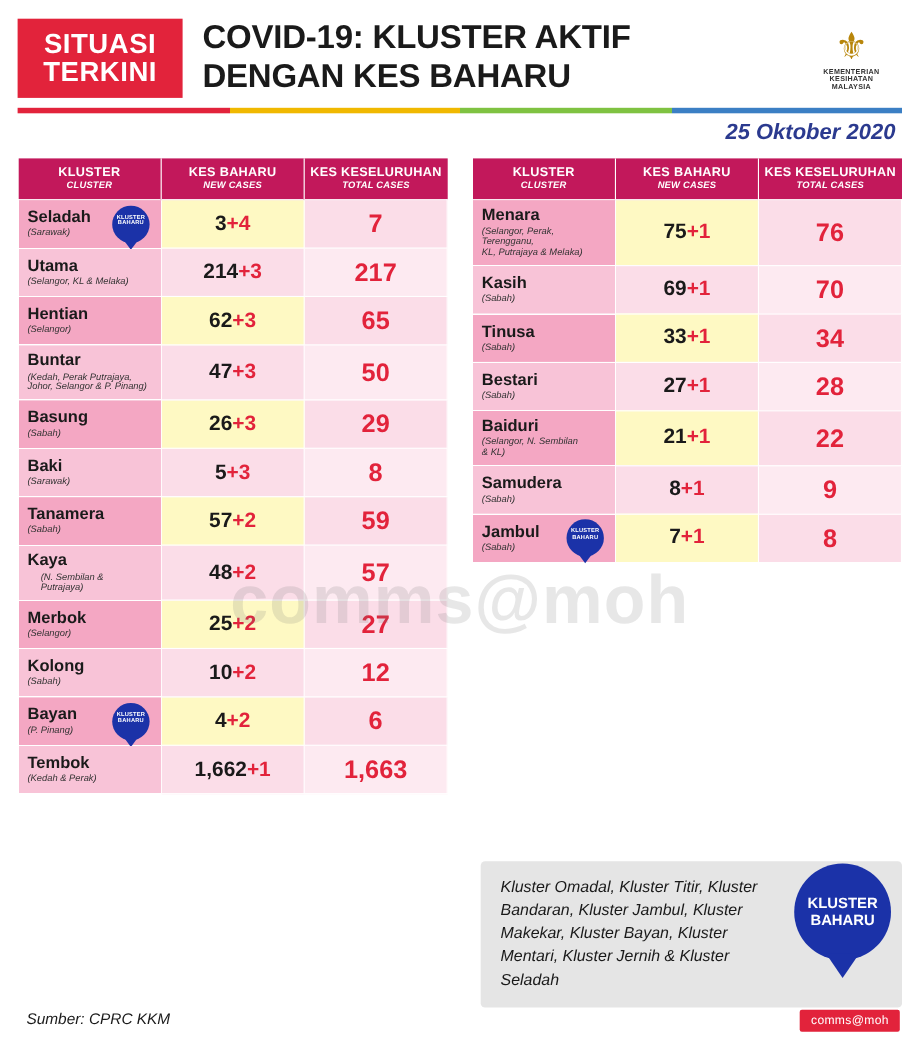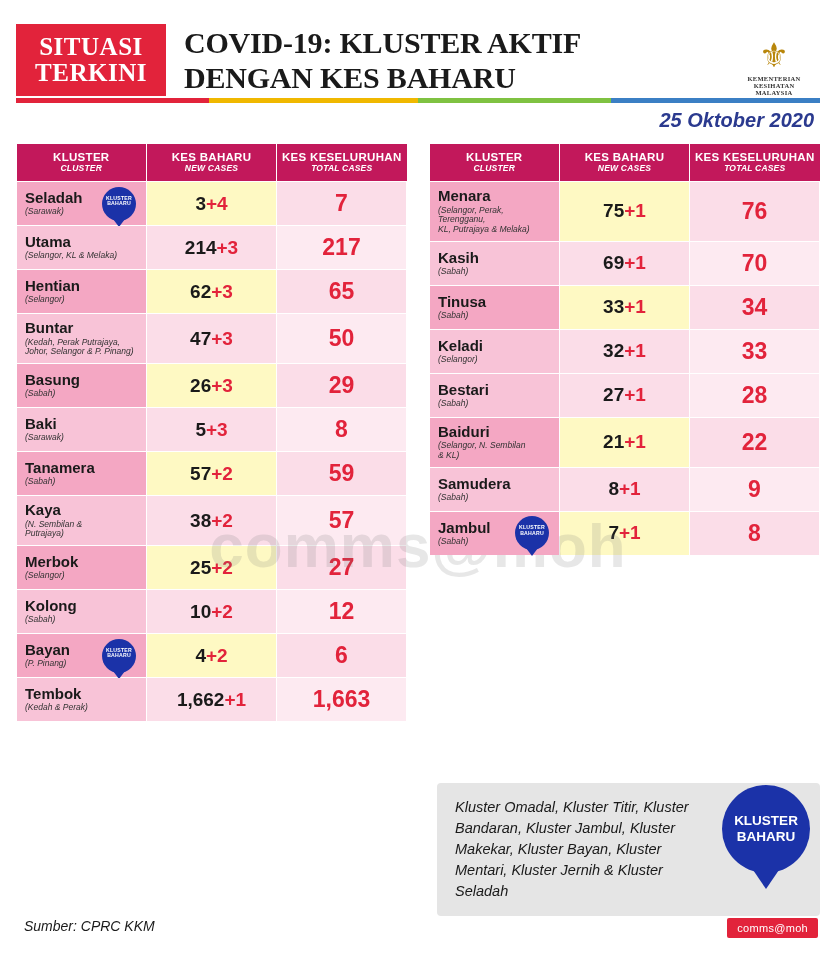--- a/index.html
+++ b/index.html
@@ -15,22 +15,21 @@
     position: relative;
   }
 
   
   .header {
     position: relative;
     height: 96px;
     padding: 10px 16px 0 16px;
     box-sizing: border-box;
     display: flex;
-    align-items: flex-end;
-    font-family: Liberation Serif, serif;
+    align-items: center;
   }
   .situasi-box {
     background: #e2233b;
     color: #ffffff;
     width: 150px;
     min-width: 150px;
     height: 72px;
     display: flex;
     flex-direction: column;
     align-items: center;
@@ -385,24 +384,24 @@
             <td class="name-cell">
               <div class="cl-name">Tanamera</div>
               <div class="cl-state" style="white-space: pre-line;">(Sabah)</div>
             </td>
             <td class="cases-cell"><span>57</span><span class="add">+2</span></td>
             <td class="total-cell">59</td>
           </tr>
           <tr>
             <td class="name-cell alt">
               <div class="cl-name">Kaya</div>
-              <div class="cl-state" style="white-space: pre-line;">(N. Sembilan &amp;
+              <div class="cl-state" style="white-space: pre-line; margin-left: 12px;">(N. Sembilan &amp;
 Putrajaya)</div>
             </td>
-            <td class="cases-cell alt"><span>38</span><span class="add">+2</span></td>
+            <td class="cases-cell alt"><span>48</span><span class="add">+2</span></td>
             <td class="total-cell alt">57</td>
           </tr>
           <tr>
             <td class="name-cell">
               <div class="cl-name">Merbok</div>
               <div class="cl-state" style="white-space: pre-line;">(Selangor)</div>
             </td>
             <td class="cases-cell"><span>25</span><span class="add">+2</span></td>
             <td class="total-cell">27</td>
           </tr>
@@ -475,28 +474,20 @@
           <tr>
             <td class="name-cell">
               <div class="cl-name">Tinusa</div>
               <div class="cl-state" style="white-space: pre-line;">(Sabah)</div>
             </td>
             <td class="cases-cell"><span>33</span><span class="add">+1</span></td>
             <td class="total-cell">34</td>
           </tr>
           <tr>
             <td class="name-cell alt">
-              <div class="cl-name">Keladi</div>
-              <div class="cl-state" style="white-space: pre-line;">(Selangor)</div>
-            </td>
-            <td class="cases-cell alt"><span>32</span><span class="add">+1</span></td>
-            <td class="total-cell alt">33</td>
-          </tr>
-          <tr>
-            <td class="name-cell alt">
               <div class="cl-name">Bestari</div>
               <div class="cl-state" style="white-space: pre-line;">(Sabah)</div>
             </td>
             <td class="cases-cell alt"><span>27</span><span class="add">+1</span></td>
             <td class="total-cell alt">28</td>
           </tr>
           <tr>
             <td class="name-cell">
               <div class="cl-name">Baiduri</div>
               <div class="cl-state" style="white-space: pre-line;">(Selangor, N. Sembilan

